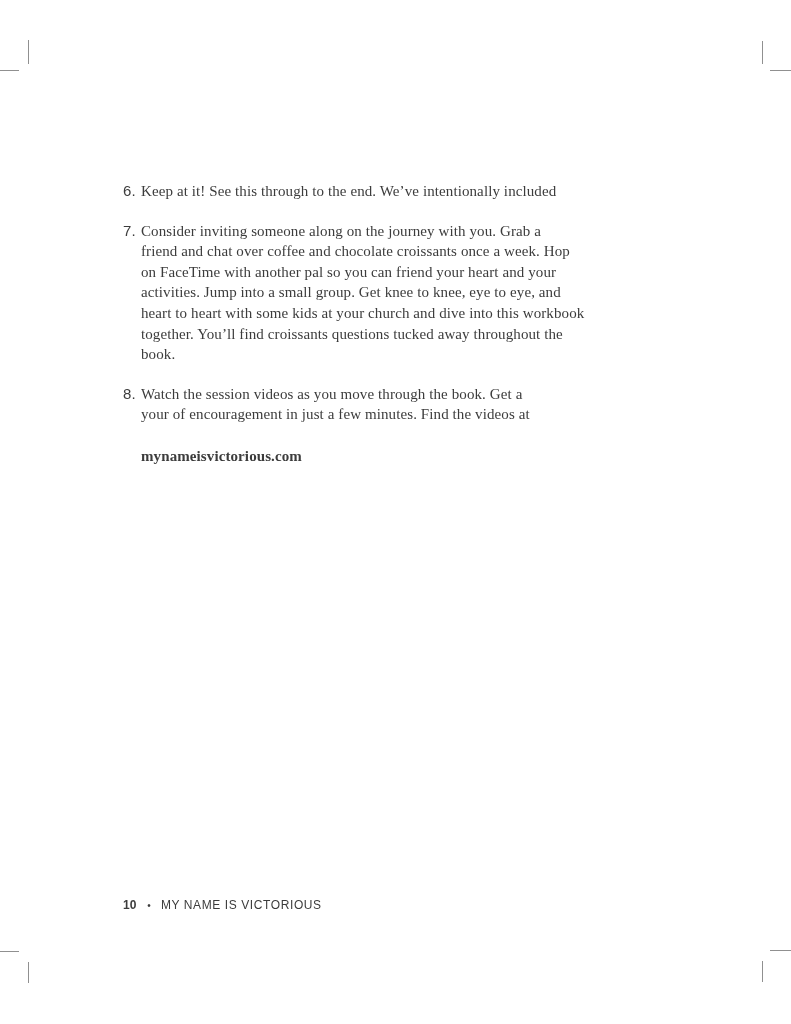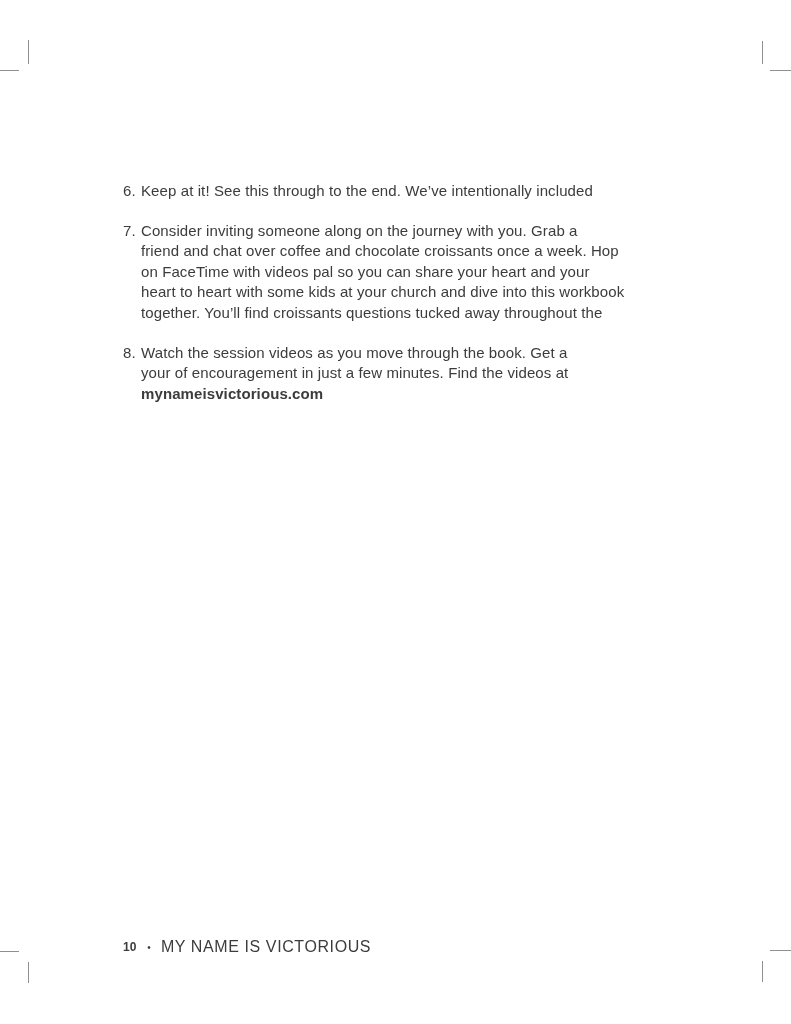--- a/index.html
+++ b/index.html
@@ -29,36 +29,35 @@
     left: 123px;
     top: 181px;
     color: #3c3c3c;
     font-size: 15px;
     line-height: 20.6px;
     letter-spacing: 0.1px;
   }
   .item { display: flex; margin-bottom: 19px; }
   .item:last-child { margin-bottom: 0; }
   .num { flex: 0 0 18px; width: 18px; }
-  .lines { flex: 0 0 auto; }
+  .lines { flex: 0 0 auto; font-family: Liberation Serif, serif; }
   .line { white-space: nowrap; }
-  .line.bold { font-weight: bold; }
+  .line.bold { font-weight: bold; margin-top: 21px; }
   
   .footer {
     position: absolute;
     left: 123px;
     top: 898px;
     display: flex;
     align-items: center;
     color: #3c3c3c;
-    margin-top: 40px;
   }
   .footer .pn { font-weight: bold; font-size: 12px; }
   .footer .sep { font-size: 10px; margin: 0 10px 0 11px; color: #3c3c3c; }
-  .footer .bt { font-size: 16px; letter-spacing: 0.6px; }
+  .footer .bt { font-size: 12px; letter-spacing: 0.6px; }
 </style>
 </head>
 <body>
 
 <div class="canvas">
 
   <div class="crop v crop-tl-v"></div>
   <div class="crop h crop-tl-h"></div>
   <div class="crop v crop-tr-v"></div>
   <div class="crop h crop-tr-h"></div>
@@ -74,23 +73,25 @@
       <div class="lines">
         <div class="line">Keep at it! See this through to the end. We’ve intentionally included</div>
       </div>
     </div>
 
     <div class="item">
       <span class="num">7.</span>
       <div class="lines">
         <div class="line">Consider inviting someone along on the journey with you. Grab a</div>
         <div class="line">friend and chat over coffee and chocolate croissants once a week. Hop</div>
-        <div class="line">on FaceTime with videos pal so you can share your heart and your</div>
+        <div class="line">on FaceTime with another pal so you can friend your heart and your</div>
+        <div class="line">activities. Jump into a small group. Get knee to knee, eye to eye, and</div>
         <div class="line">heart to heart with some kids at your church and dive into this workbook</div>
         <div class="line">together. You’ll find croissants questions tucked away throughout the</div>
+        <div class="line">book.</div>
       </div>
     </div>
 
     <div class="item">
       <span class="num">8.</span>
       <div class="lines">
         <div class="line">Watch the session videos as you move through the book. Get a</div>
         <div class="line">your of encouragement in just a few minutes. Find the videos at</div>
         <div class="line bold">mynameisvictorious.com</div>
       </div>

